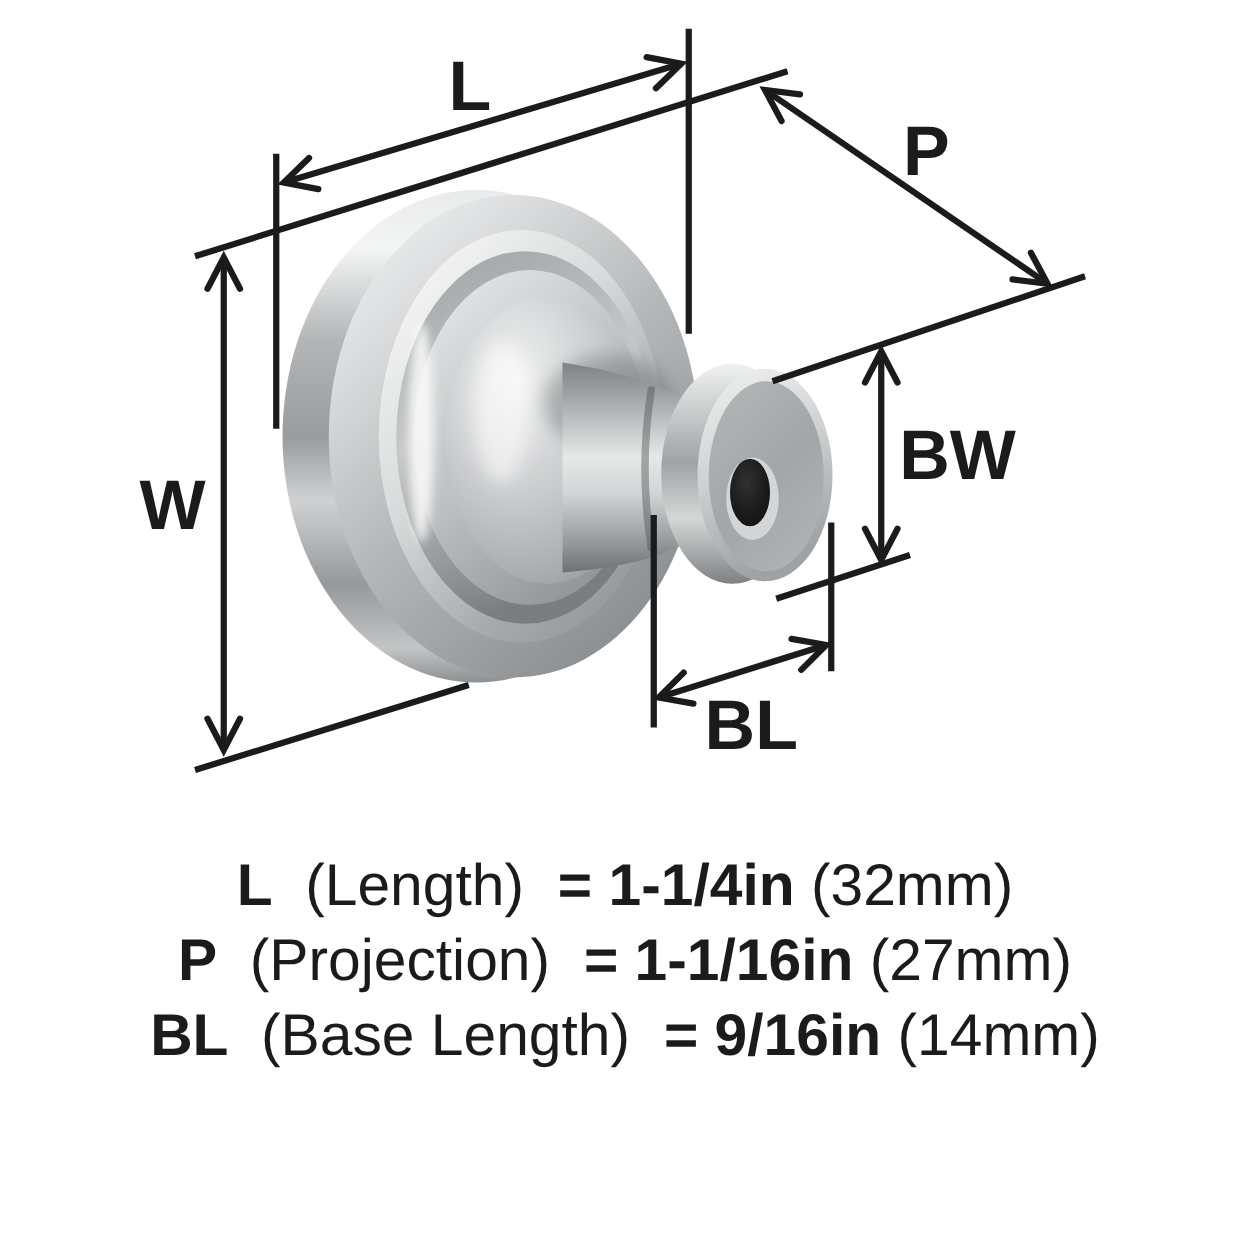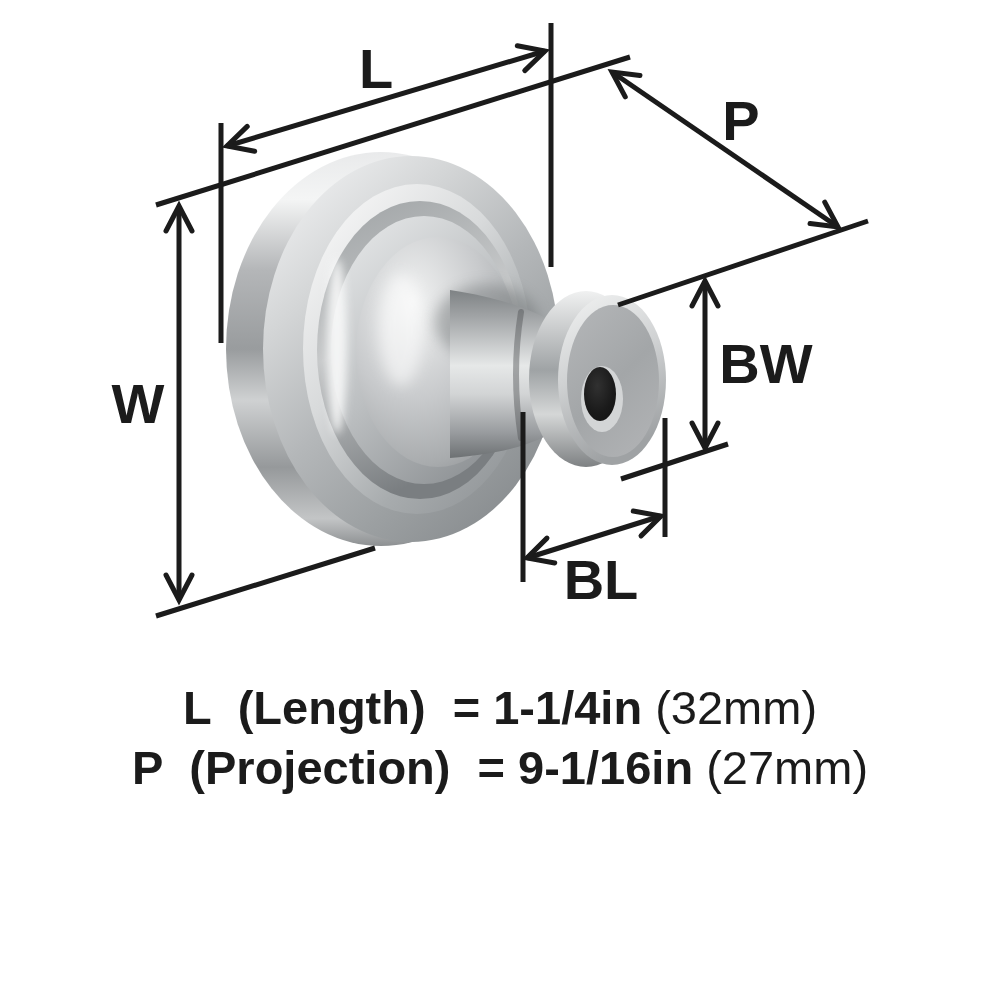--- a/index.html
+++ b/index.html
@@ -40,21 +40,21 @@
     display: block;
     text-align: center;
     line-height: 60px;
     height: 60px;
     font-size: 47px;
     color: #1b1b1b;
     white-space: nowrap;
   }
   .spec-row .bold { font-weight: 700; }
   .spec-row .reg  { font-weight: 400; }
-  .spec-row .sp-name { margin-left: 13px; font-weight: bold; }
+  .spec-row .sp-name { margin-left: 13px; }
   .spec-row .sp-eq   { margin-left: 14px; }
   .spec-row .sp-imp  { }
 </style>
 </head>
 <body>
 
 <div class="stage">
 
   <svg class="diagram" width="1000" height="670" viewBox="0 0 1000 670">
     <defs>
@@ -207,20 +207,27 @@
       <span class="bold sp-eq">=</span>
       <span class="bold sp-imp">1-1/4in</span>
       <span class="reg">(32mm)</span>
     </div>
 
 
     <div class="spec-row">
       <span class="bold">P</span>
       <span class="reg sp-name">(Projection)</span>
       <span class="bold sp-eq">=</span>
-      <span class="bold sp-imp">9-1/16in</span>
+      <span class="bold sp-imp">1-1/16in</span>
       <span class="reg">(27mm)</span>
     </div>
 
+    <div class="spec-row">
+      <span class="bold">BL</span>
+      <span class="reg sp-name">(Base Length)</span>
+      <span class="bold sp-eq">=</span>
+      <span class="bold sp-imp">9/16in</span>
+      <span class="reg">(14mm)</span>
+    </div>
 
 
   </div>
 </div>
 
 </body></html>

